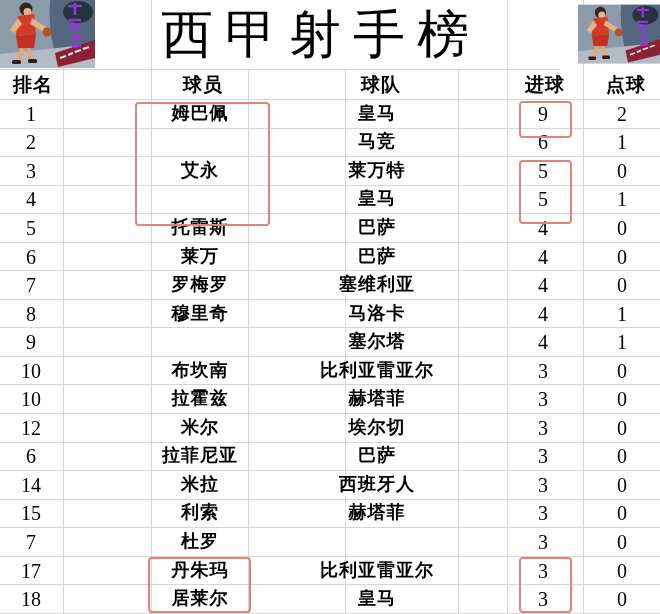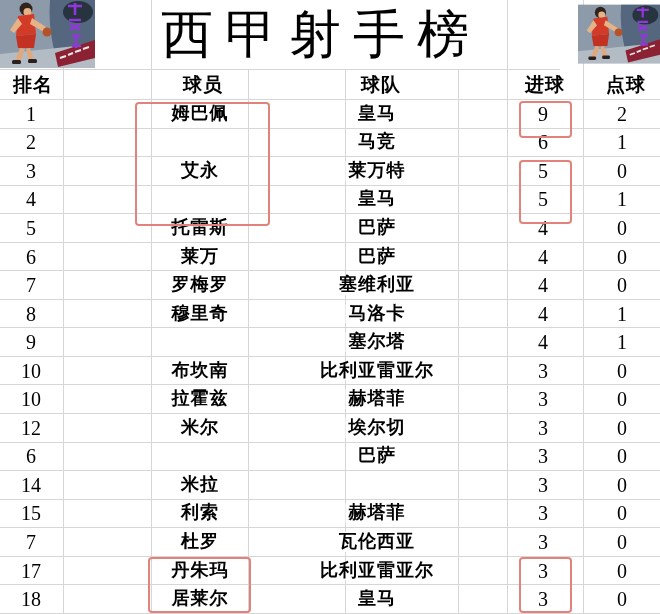--- a/index.html
+++ b/index.html
@@ -184,41 +184,42 @@
     </div>
     <div class="row">
       <span class="cell num c-rank">12</span>
       <span class="cell zh c-player">米尔</span>
       <span class="cell zh c-team">埃尔切</span>
       <span class="cell num c-goals">3</span>
       <span class="cell num c-pen">0</span>
     </div>
     <div class="row">
       <span class="cell num c-rank">6</span>
+      <span class="cell zh c-player">拉菲尼亚</span>
       <span class="cell zh c-team">巴萨</span>
       <span class="cell num c-goals">3</span>
       <span class="cell num c-pen">0</span>
     </div>
     <div class="row">
       <span class="cell num c-rank">14</span>
       <span class="cell zh c-player">米拉</span>
+      <span class="cell zh c-team">西班牙人</span>
       <span class="cell num c-goals">3</span>
       <span class="cell num c-pen">0</span>
     </div>
     <div class="row">
       <span class="cell num c-rank">15</span>
       <span class="cell zh c-player">利索</span>
       <span class="cell zh c-team">赫塔菲</span>
       <span class="cell num c-goals">3</span>
       <span class="cell num c-pen">0</span>
     </div>
     <div class="row">
       <span class="cell num c-rank">7</span>
       <span class="cell zh c-player">杜罗</span>
-      <span class="cell zh c-team">瓦伦西亚</span>
       <span class="cell num c-goals">3</span>
       <span class="cell num c-pen">0</span>
     </div>
     <div class="row">
       <span class="cell num c-rank">17</span>
       <span class="cell zh c-player">丹朱玛</span>
       <span class="cell zh c-team">比利亚雷亚尔</span>
       <span class="cell num c-goals">3</span>
       <span class="cell num c-pen">0</span>
     </div>

